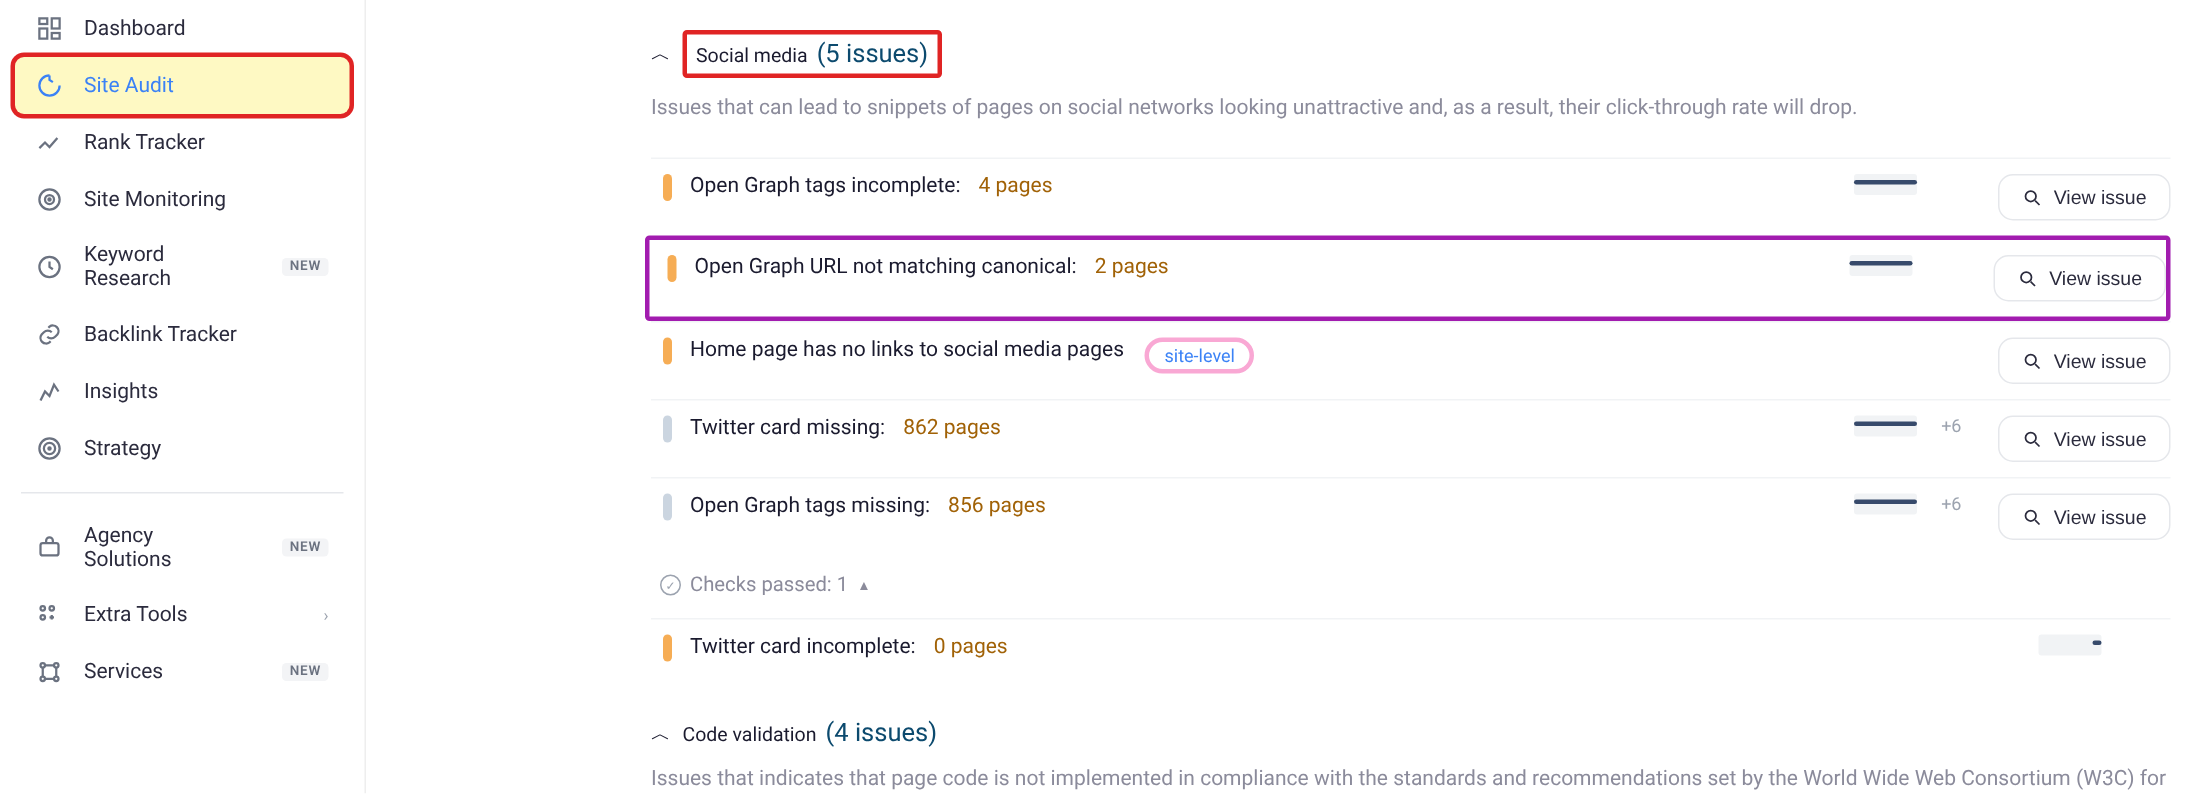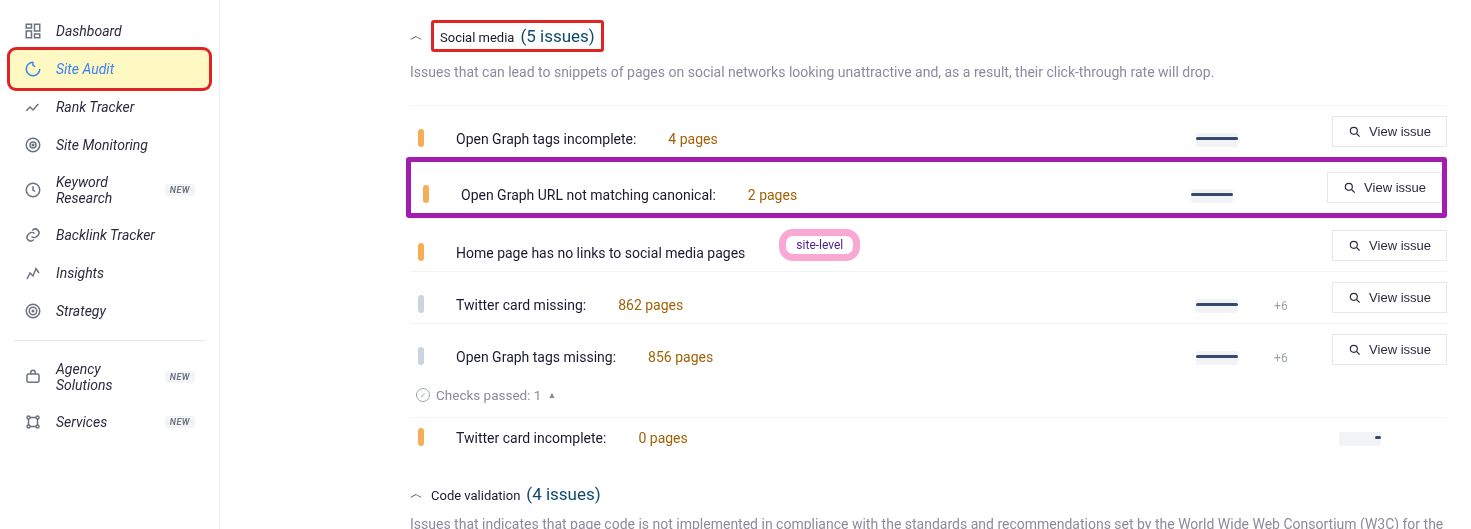--- a/index.html
+++ b/index.html
@@ -1,47 +1,47 @@
 <!DOCTYPE html>
 <html><head>
 <meta charset="utf-8">
 <style>
   * { box-sizing: border-box; margin: 0; padding: 0; }
   body { font-family: -apple-system, BlinkMacSystemFont, 'Segoe UI', Roboto, Arial, sans-serif; background: #fff; color: #1a1a2e; font-size: 14px; width: 1471px; height: 529px; overflow: hidden; }
   .layout { display: flex; height: 100%; }
-  .sidebar { width: 220px; padding: 12px 10px; border-right: 1px solid #eee; font-style: italic; }
+  .sidebar { width: 244px; padding: 0 10px; border-right: 1px solid #eee; }
   .nav-item { display: flex; align-items: center; gap: 14px; padding: 10px 14px; border-radius: 22px; cursor: pointer; color: #2b2b3d; }
   .nav-item.active { background: #fef9c3; color: #3b82f6; }
   .nav-item .icon { width: 18px; height: 18px; display: inline-flex; align-items: center; justify-content: center; color: #6b7280; flex-shrink: 0; }
   .nav-item.active .icon { color: #3b82f6; }
   .nav-item .label { flex: 1; font-size: 14px; }
   .nav-item.highlighted { box-shadow: 0 0 0 3px #e02424; border-radius: 6px; }
   .badge-new { font-size: 9px; font-weight: 600; color: #6b7280; background: #f3f4f6; padding: 1px 5px; border-radius: 3px; letter-spacing: 0.5px; margin-left: 12px; }
   .nav-caret { font-size: 11px; color: #9ca3af; }
   .nav-sep { height: 1px; background: #e5e7eb; margin: 10px 4px; }
   .main { flex: 1; padding: 20px 24px 0 190px; overflow-y: auto; }
   .section-header { display: flex; align-items: center; gap: 8px; cursor: pointer; margin-bottom: 10px; }
   .section-header .chev { font-size: 13px; color: #1a1a2e; }
   .section-title { font-size: 13px; color: #1a1a2e; }
   .section-count { font-size: 17px; color: #0c4a6e; }
   .section-header.highlighted .boxwrap { border: 3px solid #e02424; border-radius: 3px; padding: 3px 6px; display: inline-flex; align-items: baseline; gap: 6px; }
   .section-desc { color: #8b8b9b; font-size: 14px; margin-bottom: 22px; line-height: 1.5; }
-  .issue-row { display: flex; align-items: flex-end; padding: 10px 0; border-top: 1px solid #f1f3f5; gap: 28px; }
-  .issue-row.highlighted { border: 5px solid #a21caf; border-radius: 3px; margin-left: -4px; padding-left: 4px; }
+  .issue-row { display: flex; align-items: flex-start; padding: 10px 0; border-top: 1px solid #f1f3f5; gap: 8px; }
+  .issue-row.highlighted { border: 3px solid #a21caf; border-radius: 3px; margin-left: -4px; padding-left: 4px; }
   .sev { width: 6px; height: 18px; border-radius: 3px; flex-shrink: 0; margin-left: 8px; margin-right: 4px; }
   .sev.orange { background: #f6ad55; }
   .sev.grey { background: #cbd5e0; }
   .issue-name { color: #1a1a2e; }
   .issue-pages { color: #a16207; margin-left: 4px; }
-  .pill { font-size: 12px; color: #4c1d95; border: 7px solid #f9a8d4; border-radius: 14px; padding: 2px 10px; margin-left: 6px; }
+  .pill { font-size: 12px; color: #3b82f6; border: 3px solid #f9a8d4; border-radius: 14px; padding: 2px 10px; margin-left: 6px; }
   .spacer { flex: 1; }
   .mini-bar { width: 42px; height: 14px; background: #f1f3f5; position: relative; margin-right: 8px; border-radius: 2px; }
   .mini-bar .fill { position: absolute; top: 4px; height: 3px; background: #374a6b; border-radius: 2px; }
   .plus { font-size: 12px; color: #9ca3af; margin-right: 12px; min-width: 18px; }
-  .view-btn { border: 1px solid #e5e7eb; background: #fff; padding: 7px 15px; border-radius: 0; font-size: 13px; color: #2b2b3d; display: inline-flex; align-items: center; gap: 7px; cursor: pointer; }
+  .view-btn { border: 1px solid #e5e7eb; background: #fff; padding: 7px 15px; border-radius: 10px; font-size: 13px; color: #2b2b3d; display: inline-flex; align-items: center; gap: 7px; cursor: pointer; }
   .view-btn svg { width: 14px; height: 14px; }
   .checks-passed { display: inline-flex; align-items: center; gap: 6px; color: #8b8b9b; font-size: 13.5px; padding: 12px 6px 14px; cursor: pointer; }
   .checks-passed .circ { width: 14px; height: 14px; border: 1.5px solid #9ca3af; border-radius: 50%; display: inline-flex; align-items: center; justify-content: center; font-size: 8px; color: #9ca3af; }
   .section2 { margin-top: 28px; }
   .titlewrap { display: inline-flex; align-items: baseline; gap: 6px; }
   svg { display: block; }
 </style>
 </head>
 <body>
 
@@ -133,20 +133,32 @@
               <path d="M9 8V6a3 3 0 0 1 6 0v2"></path>
             </svg>
           </span>
           <span class="label">Agency Solutions</span>
           <span class="badge-new">NEW</span>
         </div>
         <div class="nav-item">
           <span class="icon">
             <svg viewBox="0 0 24 24" width="18" height="18" fill="none" stroke="currentColor" stroke-width="2">
               <circle cx="6" cy="6" r="2"></circle>
+              <circle cx="14" cy="6" r="2"></circle>
+              <circle cx="6" cy="14" r="2"></circle>
+              <path d="M14 12v4m-2-2h4"></path>
+            </svg>
+          </span>
+          <span class="label">Extra Tools</span>
+          <span class="nav-caret">›</span>
+        </div>
+        <div class="nav-item">
+          <span class="icon">
+            <svg viewBox="0 0 24 24" width="18" height="18" fill="none" stroke="currentColor" stroke-width="2">
+              <circle cx="6" cy="6" r="2"></circle>
               <circle cx="18" cy="6" r="2"></circle>
               <circle cx="6" cy="18" r="2"></circle>
               <circle cx="18" cy="18" r="2"></circle>
               <path d="M8 6h8M6 8v8M18 8v8M8 18h8"></path>
             </svg>
           </span>
           <span class="label">Services</span>
           <span class="badge-new">NEW</span>
         </div>
       </div>

